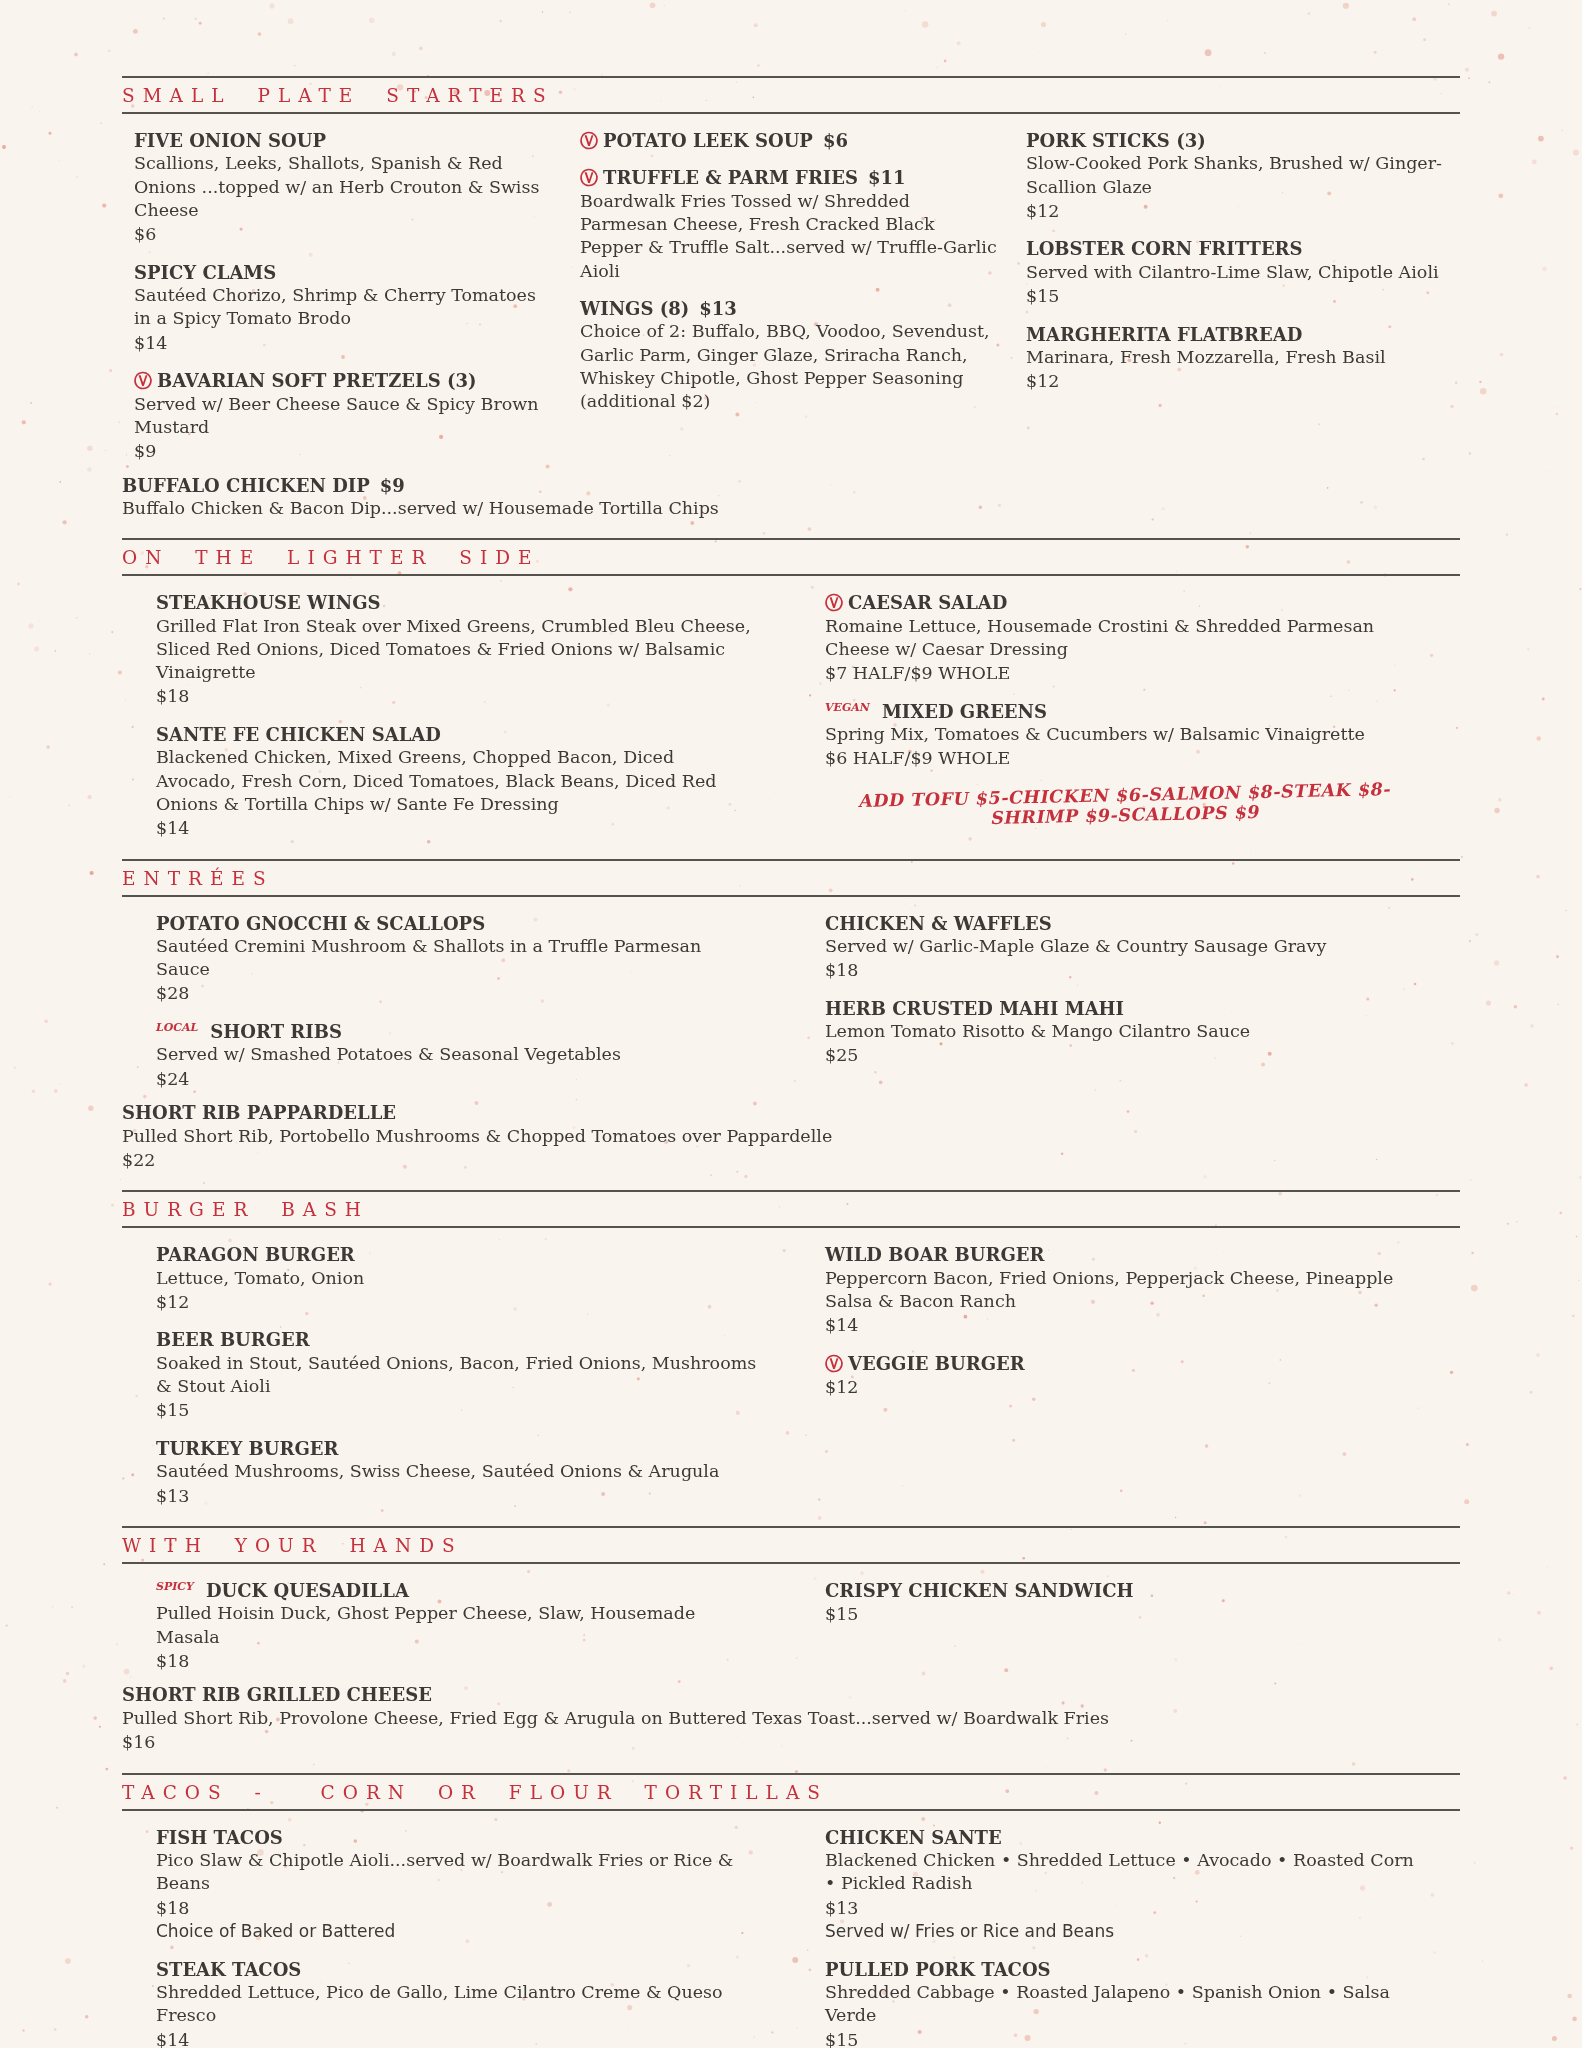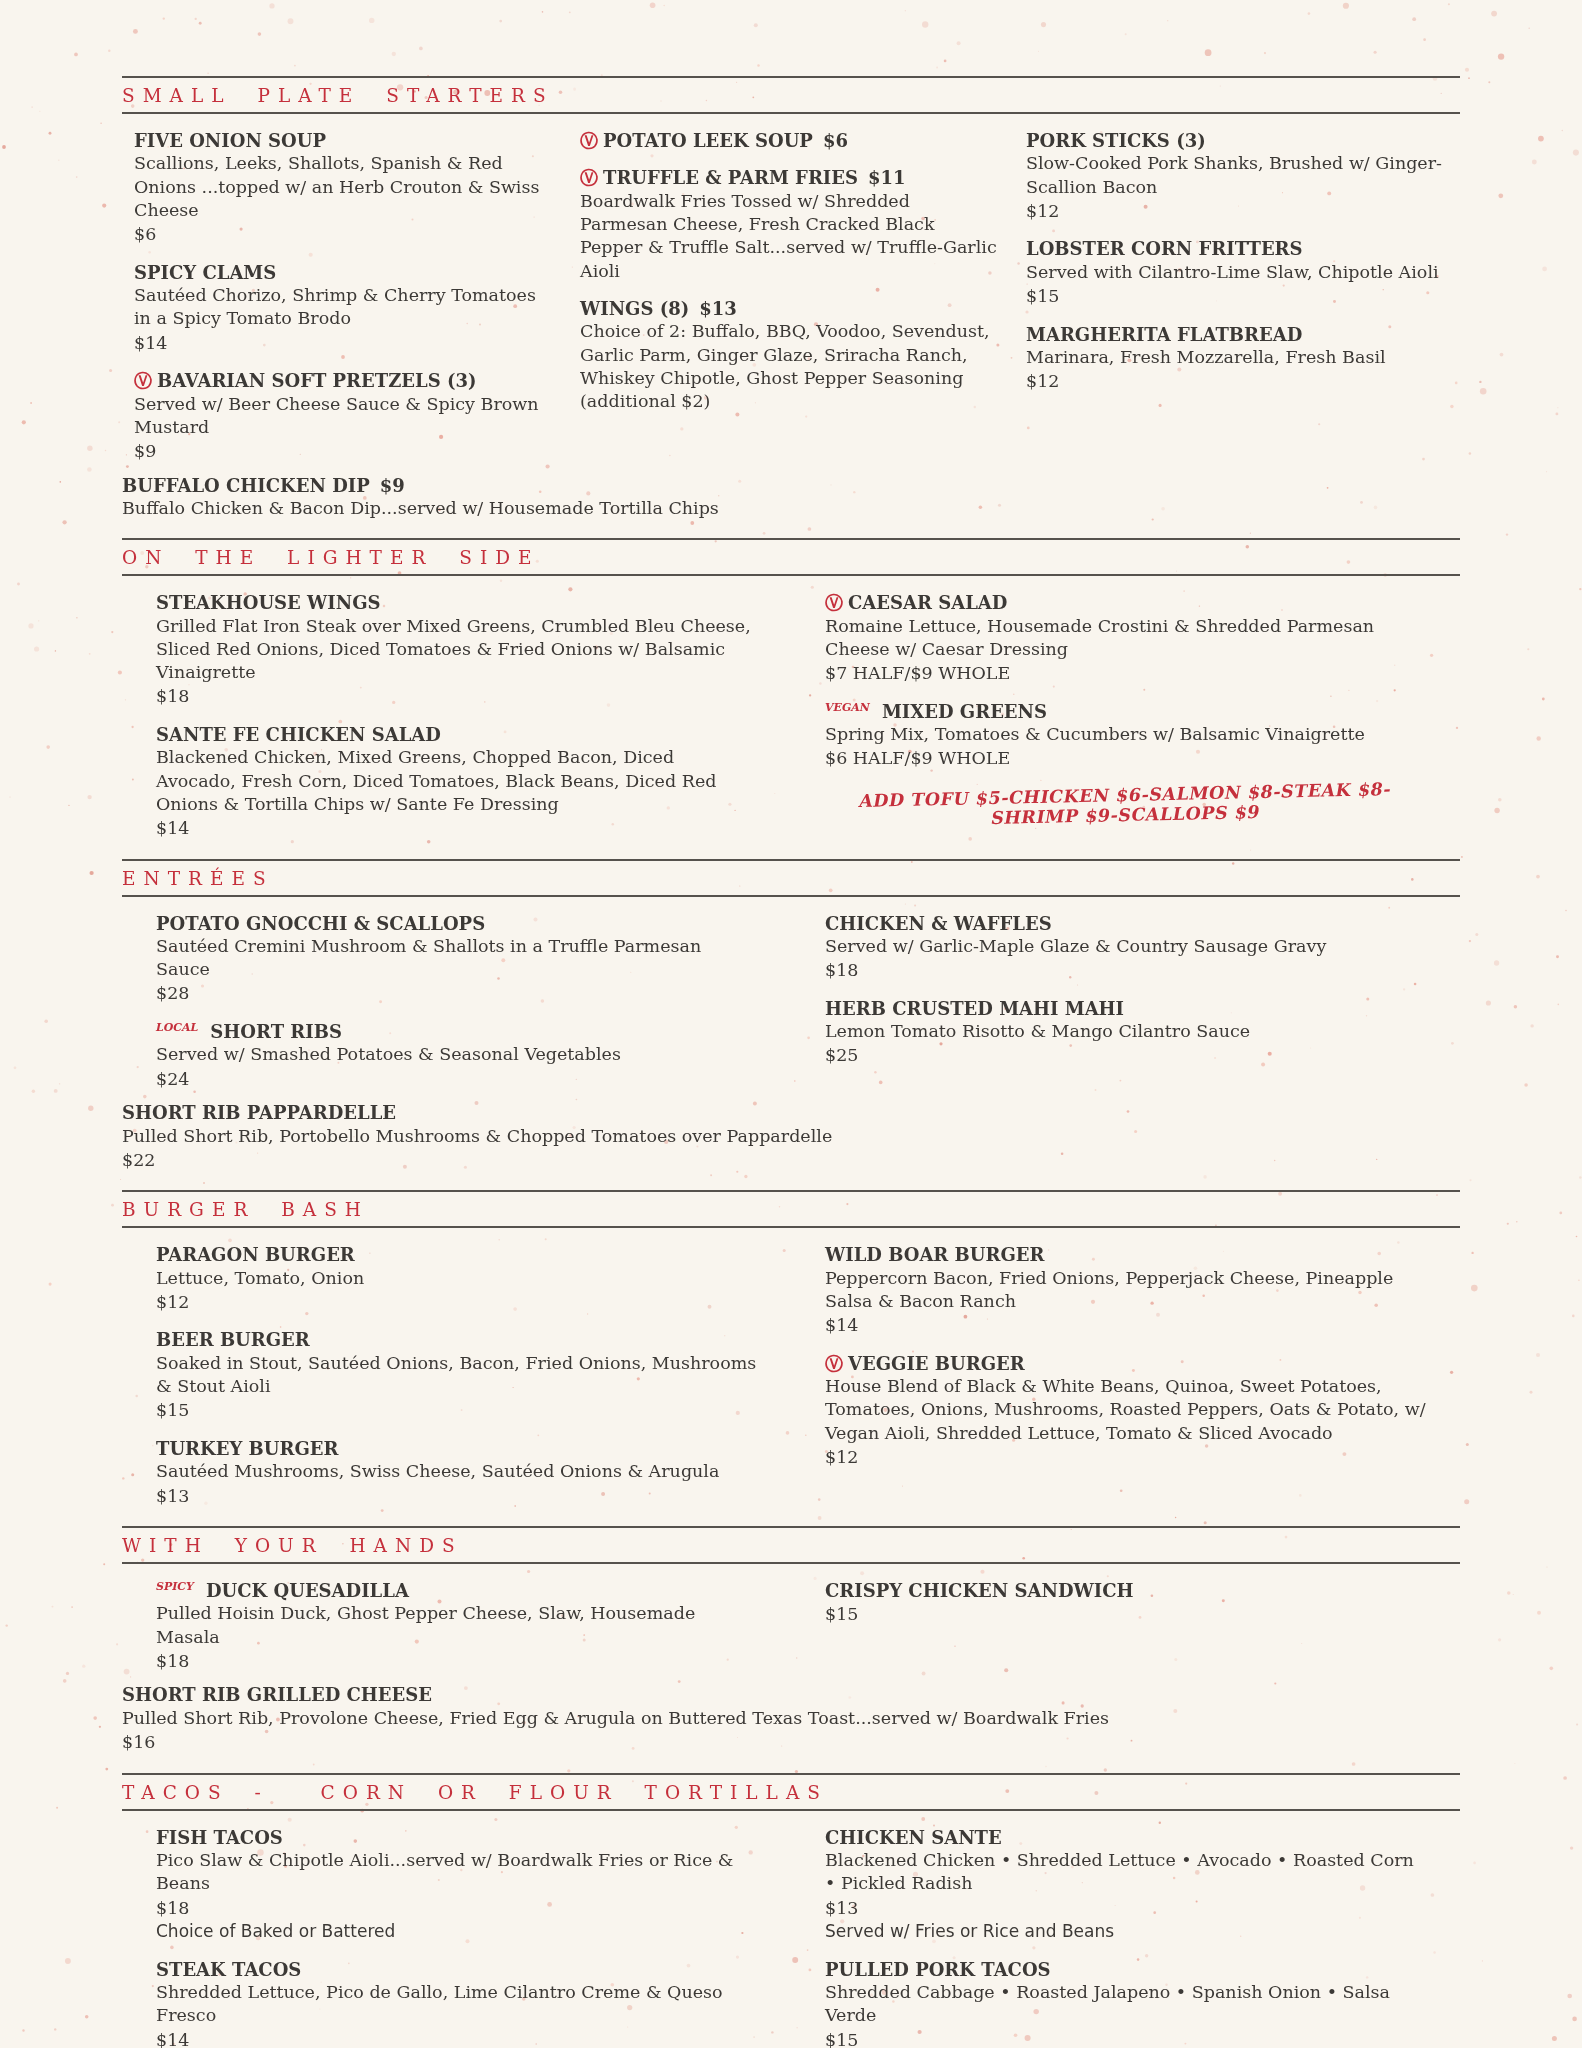--- a/index.html
+++ b/index.html
@@ -744,21 +744,21 @@
             <div class="desc">Boardwalk Fries Tossed w/ Shredded Parmesan Cheese, Fresh Cracked Black Pepper &amp; Truffle Salt...served w/ Truffle-Garlic Aioli</div>
           </div>
           <div class="item">
             <div class="name"><span>WINGS (8)</span><span class="iprice">$13</span></div>
             <div class="desc">Choice of 2: Buffalo, BBQ, Voodoo, Sevendust, Garlic Parm, Ginger Glaze, Sriracha Ranch, Whiskey Chipotle, Ghost Pepper Seasoning (additional $2)</div>
           </div>
         </div>
         <div class="col">
           <div class="item">
             <div class="name">PORK STICKS (3)</div>
-            <div class="desc">Slow-Cooked Pork Shanks, Brushed w/ Ginger-Scallion Bacon</div>
+            <div class="desc">Slow-Cooked Pork Shanks, Brushed w/ Ginger-Scallion Glaze</div>
             <div class="price">$12</div>
           </div>
           <div class="item">
             <div class="name">LOBSTER CORN FRITTERS</div>
             <div class="desc">Served with Cilantro-Lime Slaw, Chipotle Aioli</div>
             <div class="price">$15</div>
           </div>
           <div class="item">
             <div class="name">MARGHERITA FLATBREAD</div>
             <div class="desc">Marinara, Fresh Mozzarella, Fresh Basil</div>
@@ -875,21 +875,20 @@
           </div>
         </div>
         <div class="col">
           <div class="item">
             <div class="name">WILD BOAR BURGER</div>
             <div class="desc">Peppercorn Bacon, Fried Onions, Pepperjack Cheese, Pineapple Salsa &amp; Bacon Ranch</div>
             <div class="price">$14</div>
           </div>
           <div class="item">
             <div class="name"><span class="badge">Ⓥ</span><span>VEGGIE BURGER</span></div>
-            <div class="desc">House Blend of Black &amp; White Beans, Quinoa, Sweet Potatoes, Tomatoes, Onions, Mushrooms, Roasted Peppers, Oats &amp; Potato, w/ Vegan Aioli, Shredded Lettuce, Tomato &amp; Sliced Avocado</div>
             <div class="price">$12</div>
           </div>
         </div>
       </div>
     </div>
   </section>
 
   <section>
     <div class="rule"></div>
     <h2 class="sec-title">WITH YOUR HANDS</h2>

